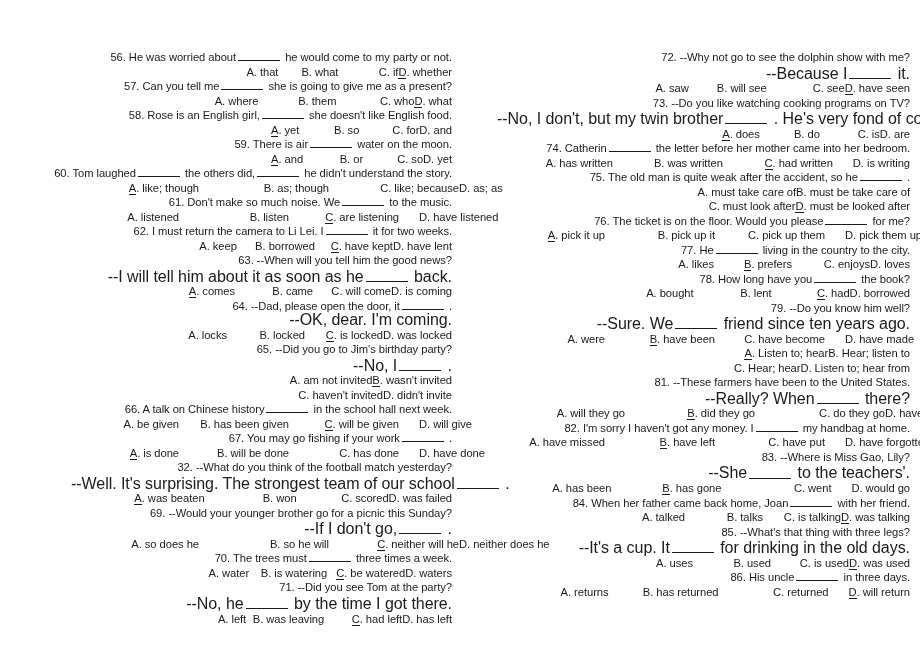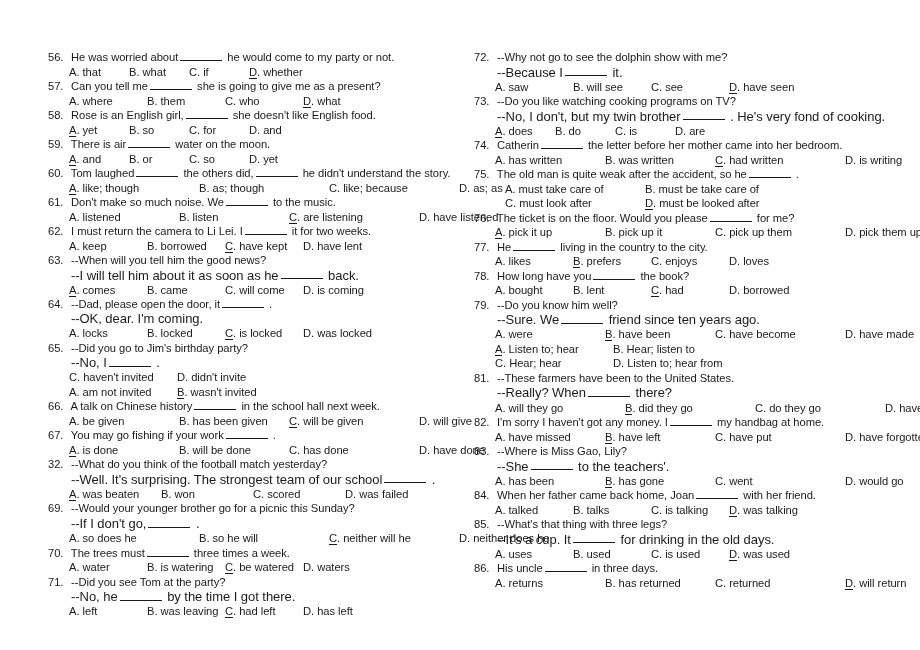--- a/index.html
+++ b/index.html
@@ -16,20 +16,21 @@
     color: #1a1a1a;
     -webkit-font-smoothing: antialiased;
   }
   #page {
     position: relative;
     width: 920px;
     height: 650px;
     background: #fff;
     padding: 0;
     box-sizing: border-box;
+    text-align: right;
   }
   .columns {
     position: absolute;
     top: 50px;
     left: 0;
     width: 920px;
     display: flex;
     flex-direction: row;
     align-items: flex-start;
   }
@@ -53,21 +54,21 @@
     font-size: 11.2px;
     line-height: 14.5px;
     white-space: nowrap;
     letter-spacing: -0.05px;
   }
   .qnum {
     display: inline-block;
     min-width: 20px;
   }
   .subline {
-    font-size: 13px;
+    font-size: 16px;
     line-height: 14.5px;
     padding-left: 23px;
     white-space: nowrap;
     letter-spacing: -0.05px;
   }
   .opts {
     font-size: 11.2px;
     line-height: 14.5px;
     padding-left: 21px;
     white-space: nowrap;
@@ -86,21 +87,21 @@
   .opts.g4w .opt:last-child { width: auto; }
   .opts.g4x .opt { width: 110px; }
   .opts.g4x .opt:last-child { width: auto; margin-left: 20px; }
   .opts.g4y .opt { width: 78px; }
   .opts.g4y .opt:last-child { width: auto; }
   .opts.g4z .opt { width: 130px; }
   .opts.g4z .opt:last-child { width: auto; }
   
   .opts.g2 .opt { width: 108px; }
   .opts.g2 .opt:last-child { width: auto; }
-  .opts.g2w .opt { width: 130px; margin-left: 10px; }
+  .opts.g2w .opt { width: 130px; }
   .opts.g2w .opt:last-child { width: auto; }
   .opts.g2x .opt { width: 118px; }
   .opts.g2x .opt:last-child { width: auto; }
   .ltr { }
   .ltr.correct {
     border-bottom: 1px solid #1a1a1a;
     padding-bottom: 0px;
   }
   .blank {
     display: inline-block;
@@ -151,22 +152,22 @@
           <div class="opts g4y"><span class="opt"><span class="ltr correct">A</span><span>. comes</span></span><span class="opt"><span class="ltr">B</span><span>. came</span></span><span class="opt"><span class="ltr">C</span><span>. will come</span></span><span class="opt"><span class="ltr">D</span><span>. is coming</span></span></div>
         </div>
         <div class="q">
           <div class="stem"><span class="qnum">64.</span> <span>--Dad, please open the door, it</span><span class="blank"></span> <span>.</span></div>
           <div class="subline"><span>--OK, dear. I'm coming.</span></div>
           <div class="opts g4y"><span class="opt"><span class="ltr">A</span><span>. locks</span></span><span class="opt"><span class="ltr">B</span><span>. locked</span></span><span class="opt"><span class="ltr correct">C</span><span>. is locked</span></span><span class="opt"><span class="ltr">D</span><span>. was locked</span></span></div>
         </div>
         <div class="q">
           <div class="stem"><span class="qnum">65.</span> <span>--Did you go to Jim's birthday party?</span></div>
           <div class="subline"><span>--No, I</span><span class="blank"></span> <span>.</span></div>
+          <div class="opts g2"><span class="opt"><span class="ltr">A</span><span>. am not invited</span></span><span class="opt"><span class="ltr correct">B</span><span>. wasn't invited</span></span></div>
           <div class="opts g2"><span class="opt"><span class="ltr">C</span><span>. haven't invited</span></span><span class="opt"><span class="ltr">D</span><span>. didn't invite</span></span></div>
-          <div class="opts g2"><span class="opt"><span class="ltr">A</span><span>. am not invited</span></span><span class="opt"><span class="ltr correct">B</span><span>. wasn't invited</span></span></div>
         </div>
         <div class="q">
           <div class="stem"><span class="qnum">66.</span> <span>A talk on Chinese history</span><span class="blank"></span> <span>in the school hall next week.</span></div>
           <div class="opts g4x"><span class="opt"><span class="ltr">A</span><span>. be given</span></span><span class="opt"><span class="ltr">B</span><span>. has been given</span></span><span class="opt"><span class="ltr correct">C</span><span>. will be given</span></span><span class="opt"><span class="ltr">D</span><span>. will give</span></span></div>
         </div>
         <div class="q">
           <div class="stem"><span class="qnum">67.</span> <span>You may go fishing if your work</span><span class="blank"></span> <span>.</span></div>
           <div class="opts g4x"><span class="opt"><span class="ltr correct">A</span><span>. is done</span></span><span class="opt"><span class="ltr">B</span><span>. will be done</span></span><span class="opt"><span class="ltr">C</span><span>. has done</span></span><span class="opt"><span class="ltr">D</span><span>. have done</span></span></div>
         </div>
         <div class="q">

